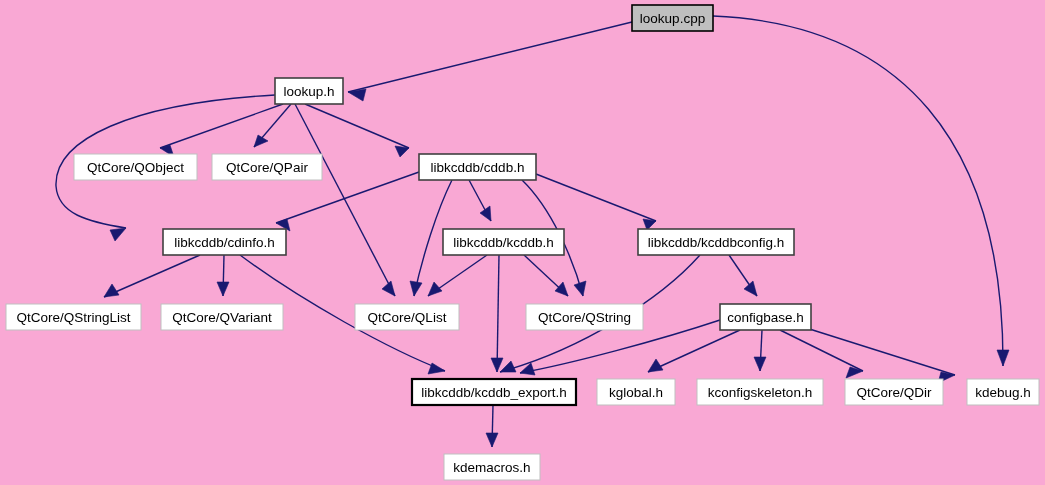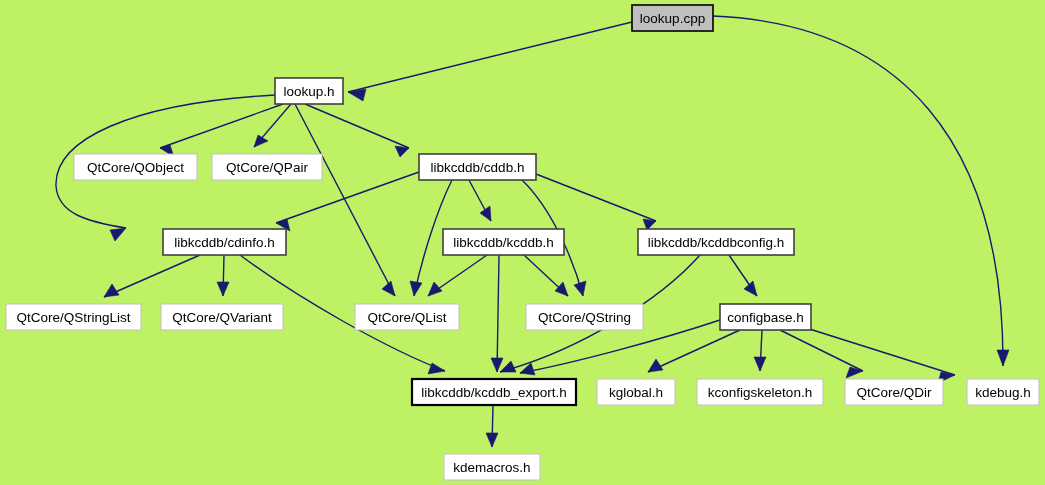--- a/index.html
+++ b/index.html
@@ -4,21 +4,21 @@
 <style>
   html, body {
     margin: 0;
     padding: 0;
     background: #ffffff;
   }
   #graph-root {
     position: relative;
     width: 1045px;
     height: 485px;
-    background: #bef264;
+    background: #f9a8d4;
     font-family: "Liberation Sans", sans-serif;
     overflow: hidden;
   }
   #graph-svg {
     position: absolute;
     left: 0;
     top: 0;
     width: 1045px;
     height: 485px;
   }

